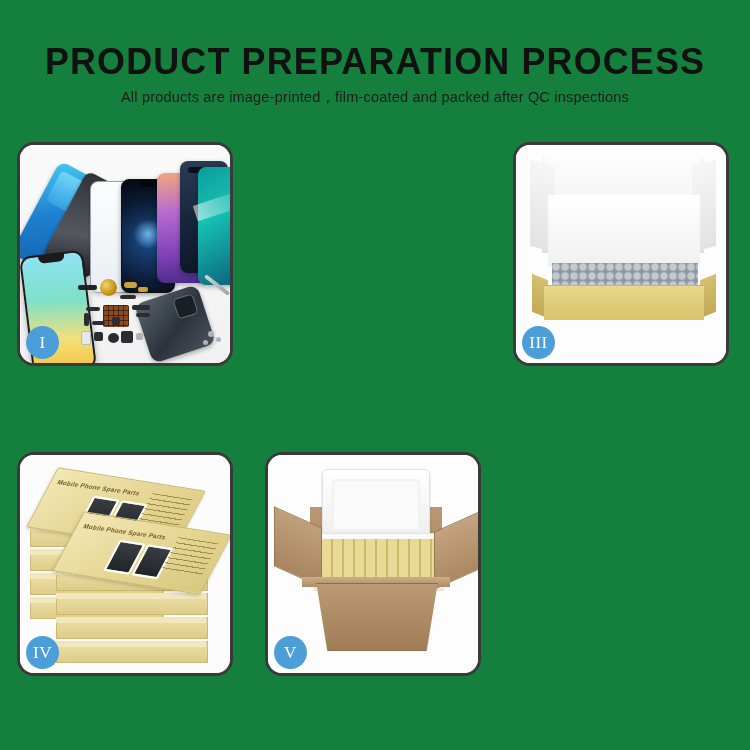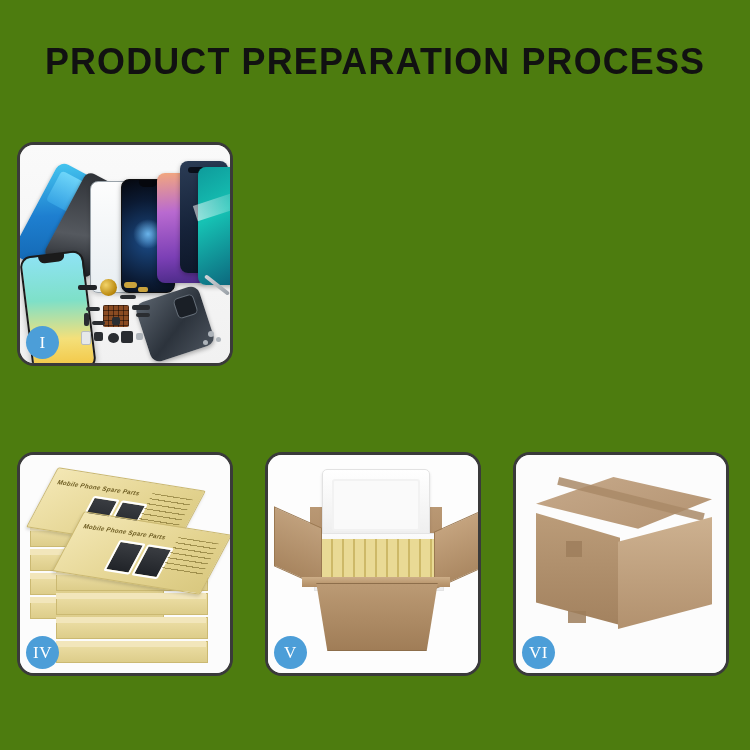--- a/index.html
+++ b/index.html
@@ -1,21 +1,21 @@
 <!DOCTYPE html>
 <html><head>
 <meta charset="utf-8">
 <style>
   html,body{margin:0;padding:0;}
   body{
     width:750px;height:750px;background:#ffffff;
     font-family:"Liberation Sans", sans-serif;
     overflow:hidden;position:relative;
   }
-  .page{width:750px;height:750px;position:relative;background:#4d7c0f;}
+  .page{width:750px;height:750px;position:relative;background:#15803d;}
 
   
   .header{position:absolute;left:0;top:0;width:750px;height:120px;}
   .title{
     position:absolute;left:0;top:42px;width:750px;text-align:center;
     font-size:37px;font-weight:bold;color:#111;letter-spacing:1.2px;
     font-family:"Liberation Sans", sans-serif;
     transform:scaleX(0.97);transform-origin:center;
     white-space:nowrap;line-height:40px;
   }
@@ -199,20 +199,21 @@
     clip-path:polygon(0 22%,100% 0,100% 78%,0 100%);}
   .c6-tab{position:absolute;background:#9d7e5c;opacity:.85;}
 </style>
 </head>
 <body>
 
 <div class="page">
 
   <div class="header">
     <div class="title">PRODUCT PREPARATION PROCESS</div>
+    <div class="subtitle">All products are image-printed，film-coated and packed after QC inspections</div>
   </div>
 
   <div class="grid">
 
     <div class="panel p1">
       <div class="scene">
         <div class="ph ph-blue"></div>
         <div class="ph ph-blue2"></div>
         <div class="ph glass"></div>
         <div class="ph ph-dark"></div>
@@ -240,20 +241,33 @@
         <div class="part silver" style="left:116px;top:188px;width:7px;height:7px"></div>
         <div class="part" style="left:92px;top:172px;width:8px;height:8px"></div>
         <div class="part silver" style="left:188px;top:186px;width:6px;height:6px;border-radius:50%"></div>
         <div class="part silver" style="left:196px;top:192px;width:5px;height:5px;border-radius:50%"></div>
         <div class="part silver" style="left:183px;top:195px;width:5px;height:5px;border-radius:50%"></div>
       </div>
       <div class="badge">I</div>
     </div>
 
 
+    <div class="panel p3">
+      <div class="scene">
+        <div class="b3-lid"></div>
+        <div class="b3-foam"></div>
+        <div class="b3-fill">
+          <div class="bubbles"></div>
+        </div>
+        <div class="b3-side"></div>
+        <div class="b3-side r"></div>
+        <div class="b3-front"></div>
+      </div>
+      <div class="badge">III</div>
+    </div>
 
     <div class="panel p4">
       <div class="scene">
         <div class="stack">
           <div class="sbox" style="left:4px;top:52px">
               <div class="edge"></div>
             </div>
           <div class="sbox" style="left:4px;top:76px">
               <div class="edge"></div>
             </div>
@@ -299,26 +313,15 @@
         <div class="c5-foam"></div>
         <div class="c5-yellow"></div>
         <div class="c5-flapL"></div>
         <div class="c5-flapR"></div>
         <div class="c5-rim"></div>
         <div class="c5-front"></div>
       </div>
       <div class="badge">V</div>
     </div>
 
-    <div class="panel p6">
-      <div class="scene">
-        <div class="c6-top"></div>
-        <div class="c6-seam"></div>
-        <div class="c6-left"></div>
-        <div class="c6-right"></div>
-        <div class="c6-tab" style="left:50px;top:86px;width:16px;height:16px"></div>
-        <div class="c6-tab" style="left:52px;top:156px;width:18px;height:12px"></div>
-      </div>
-      <div class="badge">VI</div>
-    </div>
 
   </div>
 </div>
 
 </body></html>

